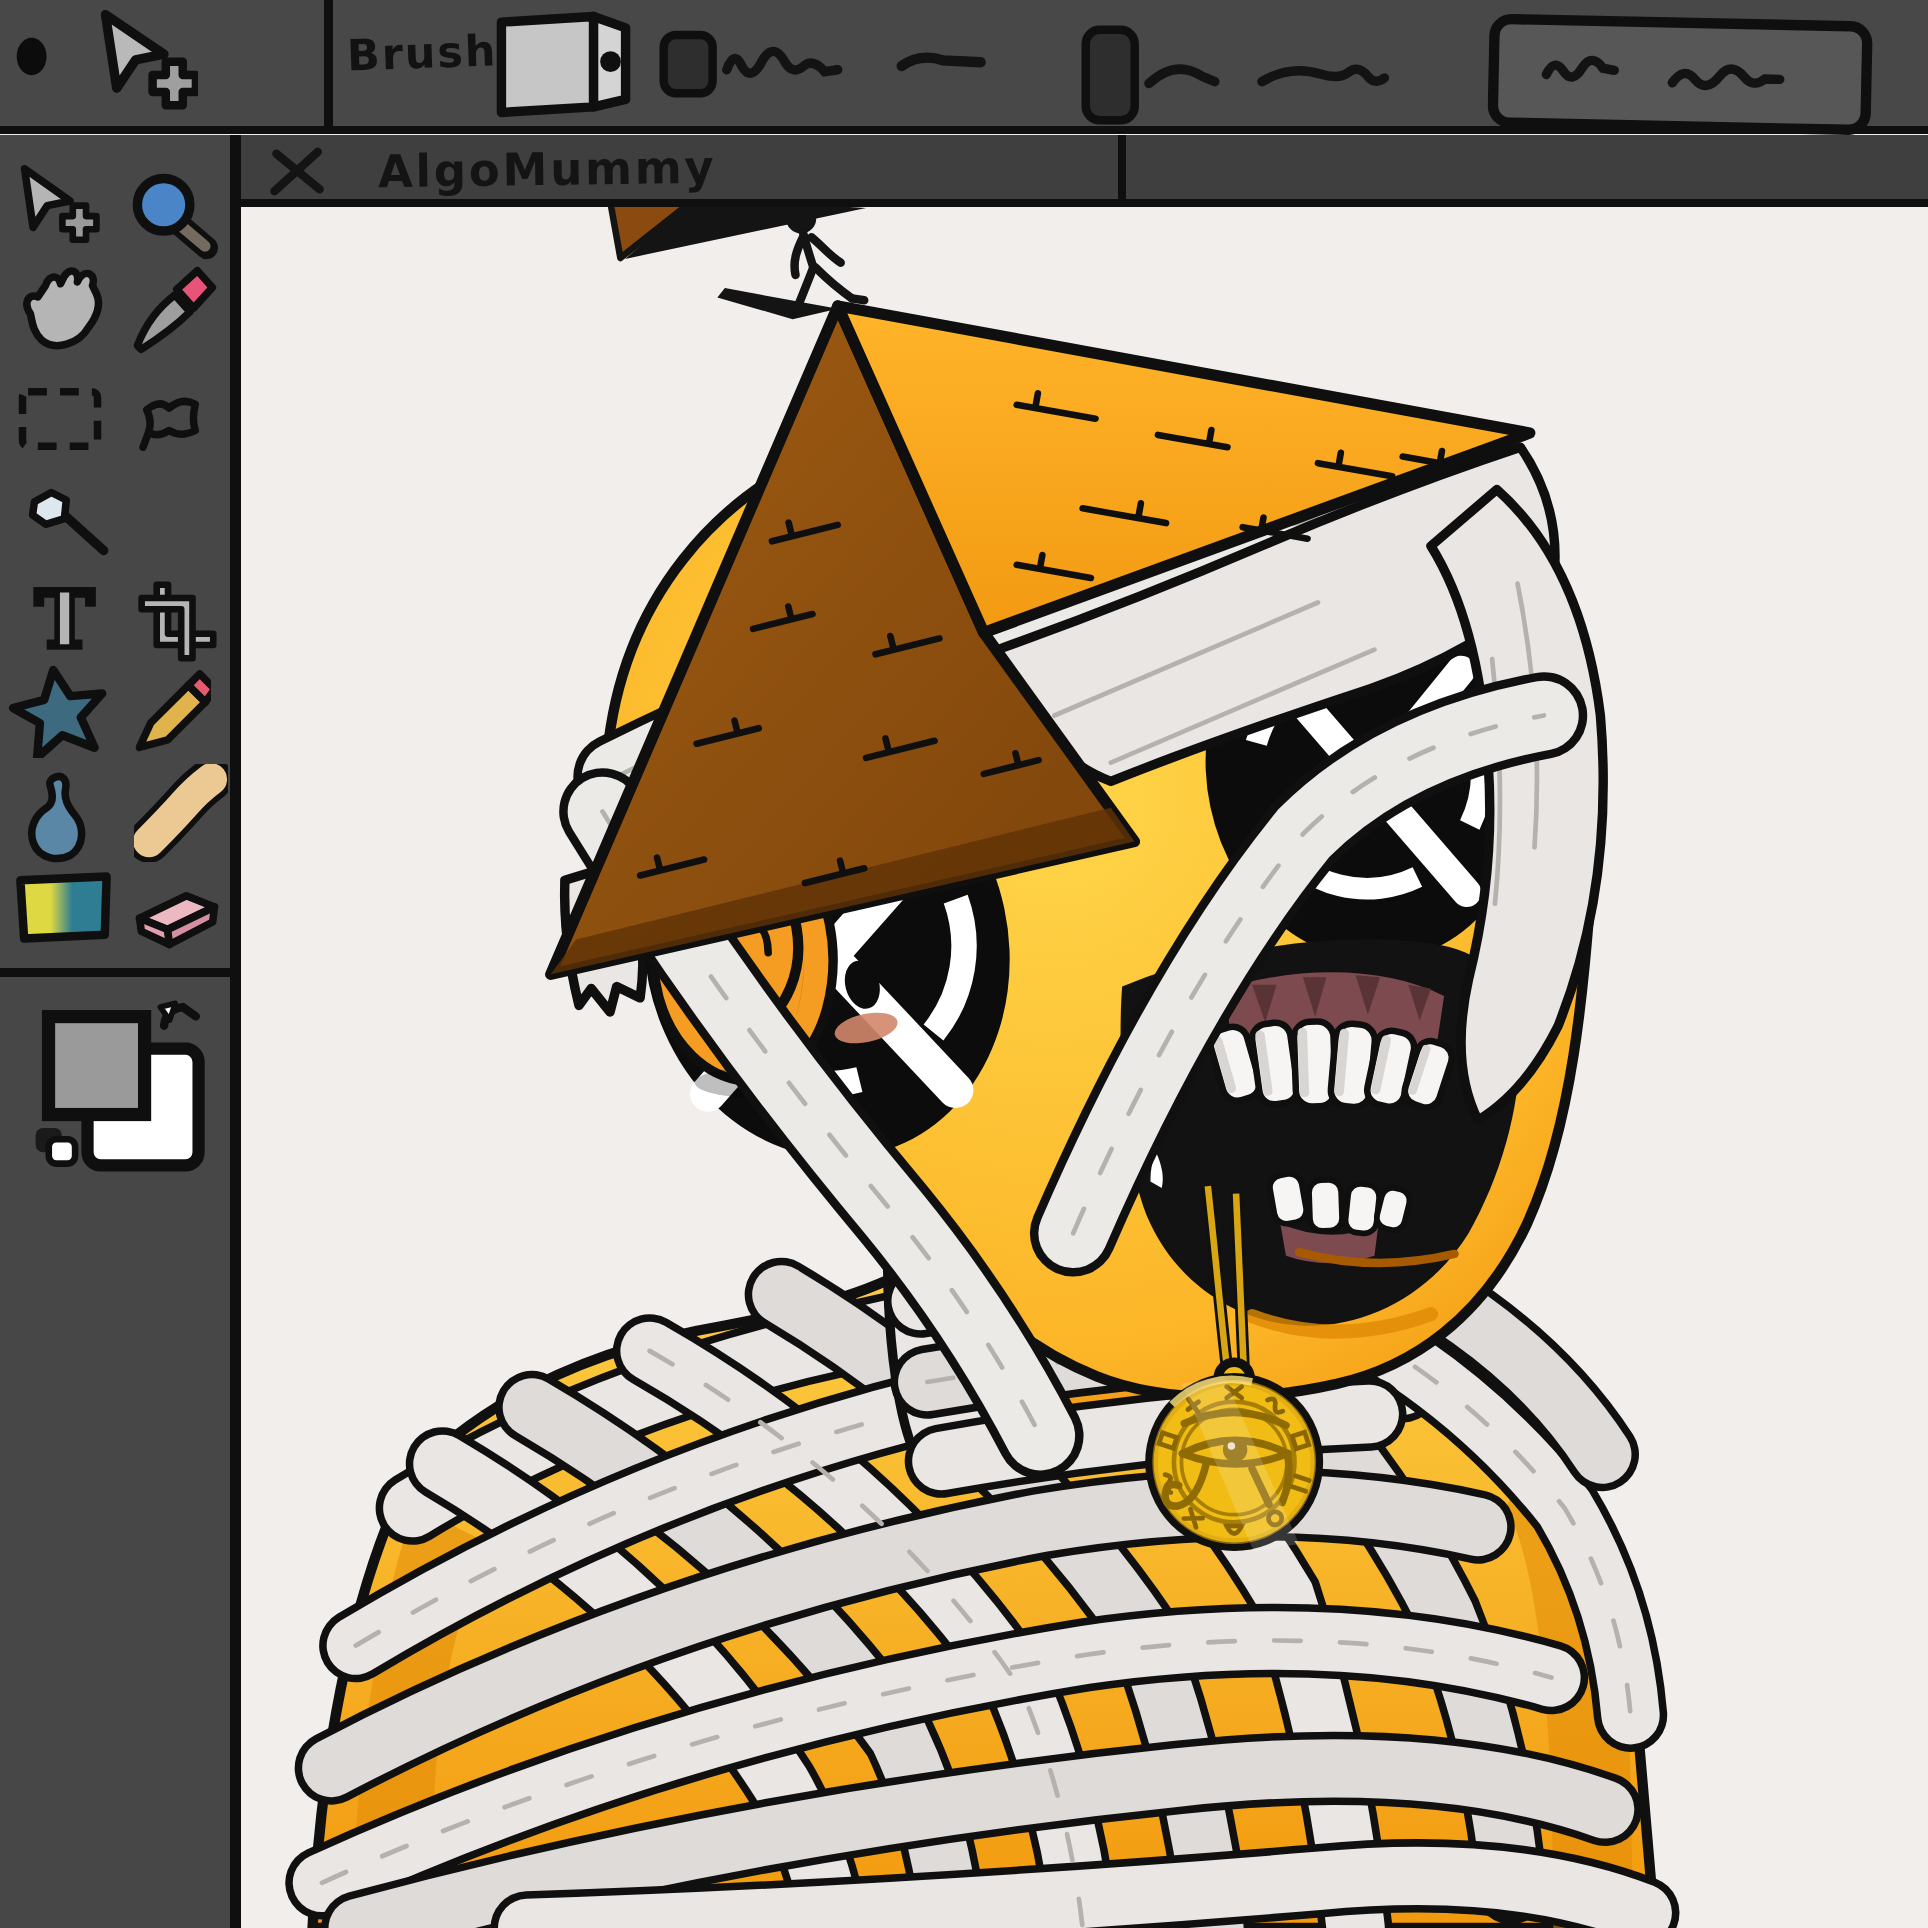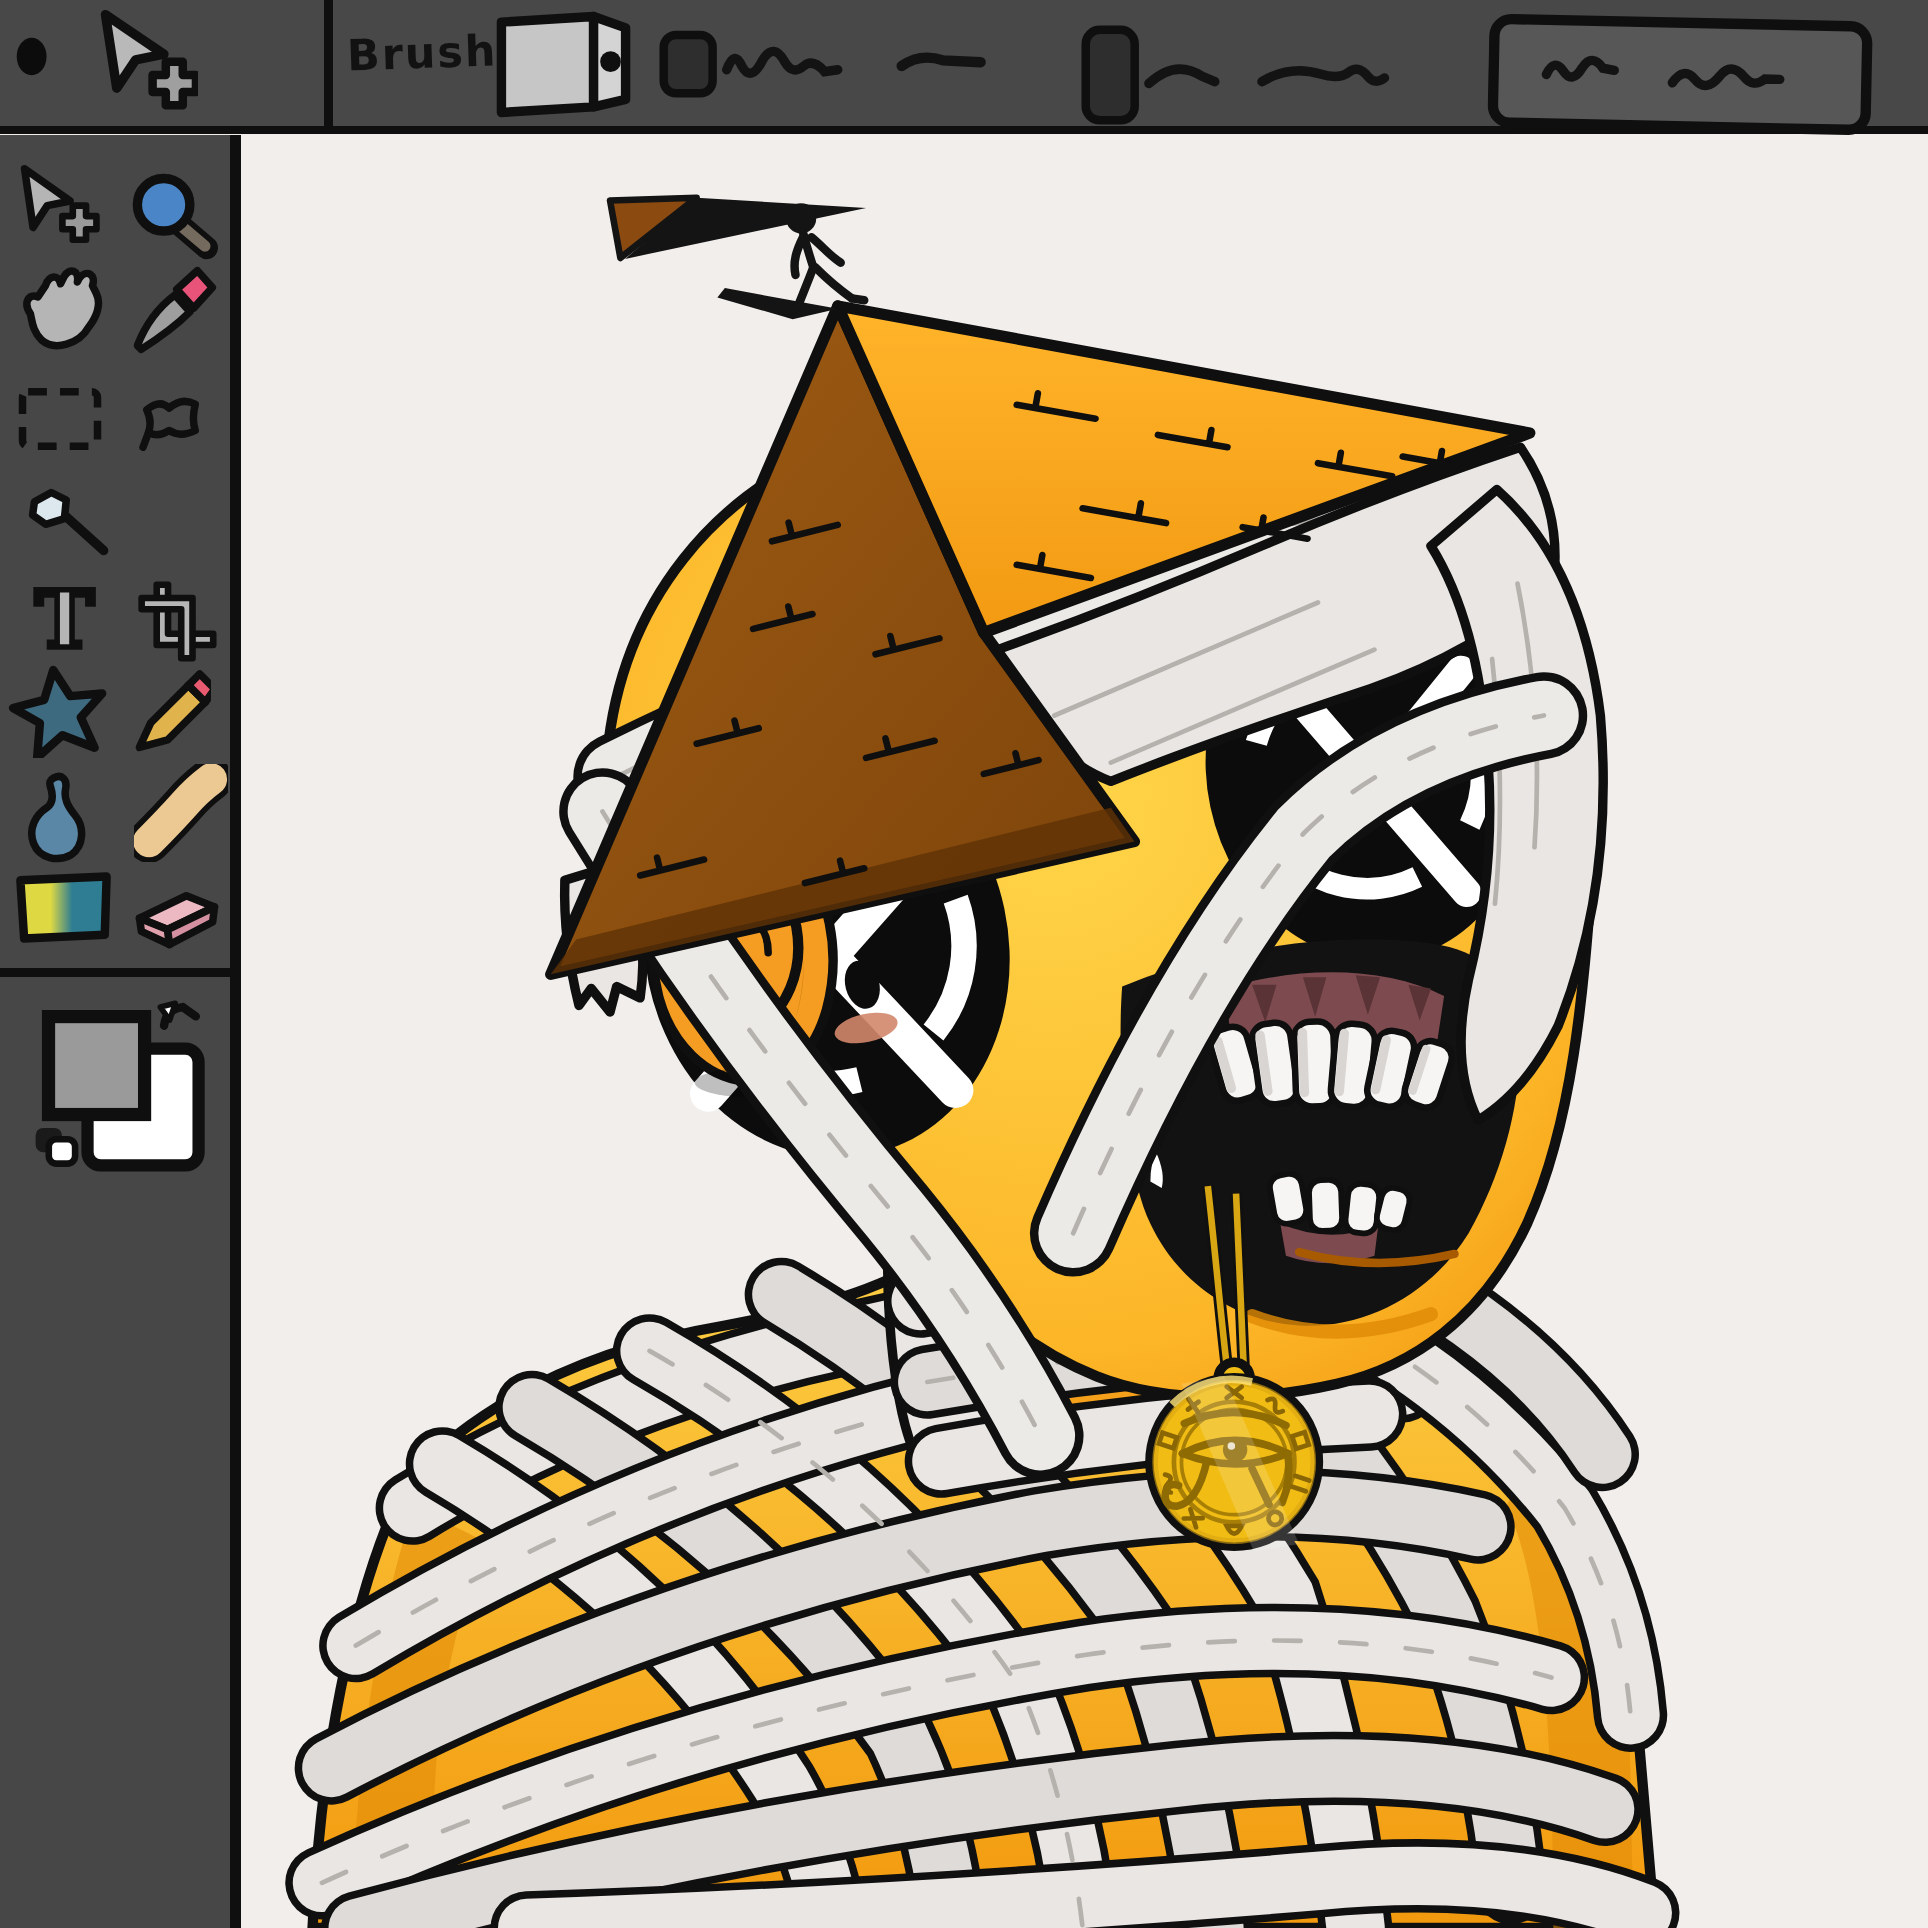--- a/index.html
+++ b/index.html
@@ -411,20 +411,28 @@
       <path d="M72,62 q28,-26 56,-8 l14,6" stroke="#131313" stroke-width="10" fill="none" stroke-linecap="round"></path>
       <path d="M192,60 q30,-18 62,-8 q20,6 30,-2 q10,-8 20,4 q8,10 18,2" stroke="#131313" stroke-width="10" fill="none" stroke-linecap="round"></path>
     </svg>
     <svg class="abs" style="left:1488px;top:15px;transform:rotate(1.2deg)" width="386" height="119" viewBox="0 0 410 126">
       <rect x="6" y="8" width="396" height="110" rx="18" fill="#575757" stroke="#0f0f0f" stroke-width="11"></rect>
       <path d="M62,66 q8,-18 18,-4 q10,14 20,-4 q10,-16 22,0 l12,2" stroke="#131313" stroke-width="10" fill="none" stroke-linecap="round"></path>
       <path d="M196,72 q12,-18 24,-4 q12,14 26,-4 q12,-16 26,0 q10,12 22,2 l16,0" stroke="#131313" stroke-width="10" fill="none" stroke-linecap="round"></path>
     </svg>
   </div>
 
+  <div class="tabstrip">
+    <div class="tab">
+      <svg class="abs" style="left:30px;top:11.3px" width="62" height="51" viewBox="0 0 66 54">
+        <path d="M10,8 L56,46 M54,6 L8,48" stroke="#141414" stroke-width="9" stroke-linecap="round"></path>
+      </svg>
+      <span class="tab-title">AlgoMummy</span>
+    </div>
+  </div>
 
   <div class="lt">
     <svg class="abs" style="left:17px;top:30px" width="87" height="87" viewBox="0 0 92 92">
       <path d="M8,4 L56,38 L32,43 L17,66 Z" fill="#b5b5b5" stroke="#0f0f0f" stroke-width="8" stroke-linejoin="round"></path>
       <path d="M48,54 h11 v-11 h14 v11 h11 v14 h-11 v11 h-14 v-11 h-11 Z" fill="#9a9a9a" stroke="#0f0f0f" stroke-width="7" stroke-linejoin="round"></path>
     </svg>
     <svg class="abs" style="left:128px;top:36px" width="90" height="90" viewBox="0 0 96 96">
       <path d="M56,58 L84,82" stroke="#0f0f0f" stroke-width="24" stroke-linecap="round"></path>
       <path d="M56,58 L82,80" stroke="#756a5e" stroke-width="12" stroke-linecap="round"></path>
       <circle cx="38" cy="36" r="28" fill="#4a86c7" stroke="#0f0f0f" stroke-width="10"></circle>

